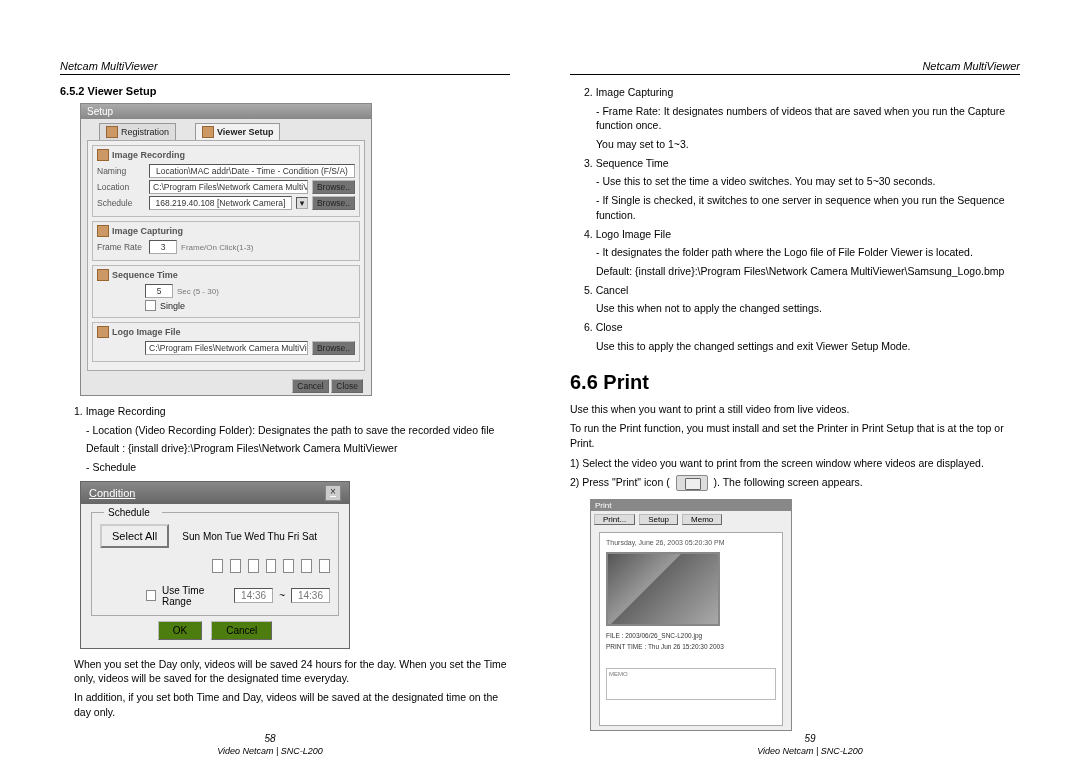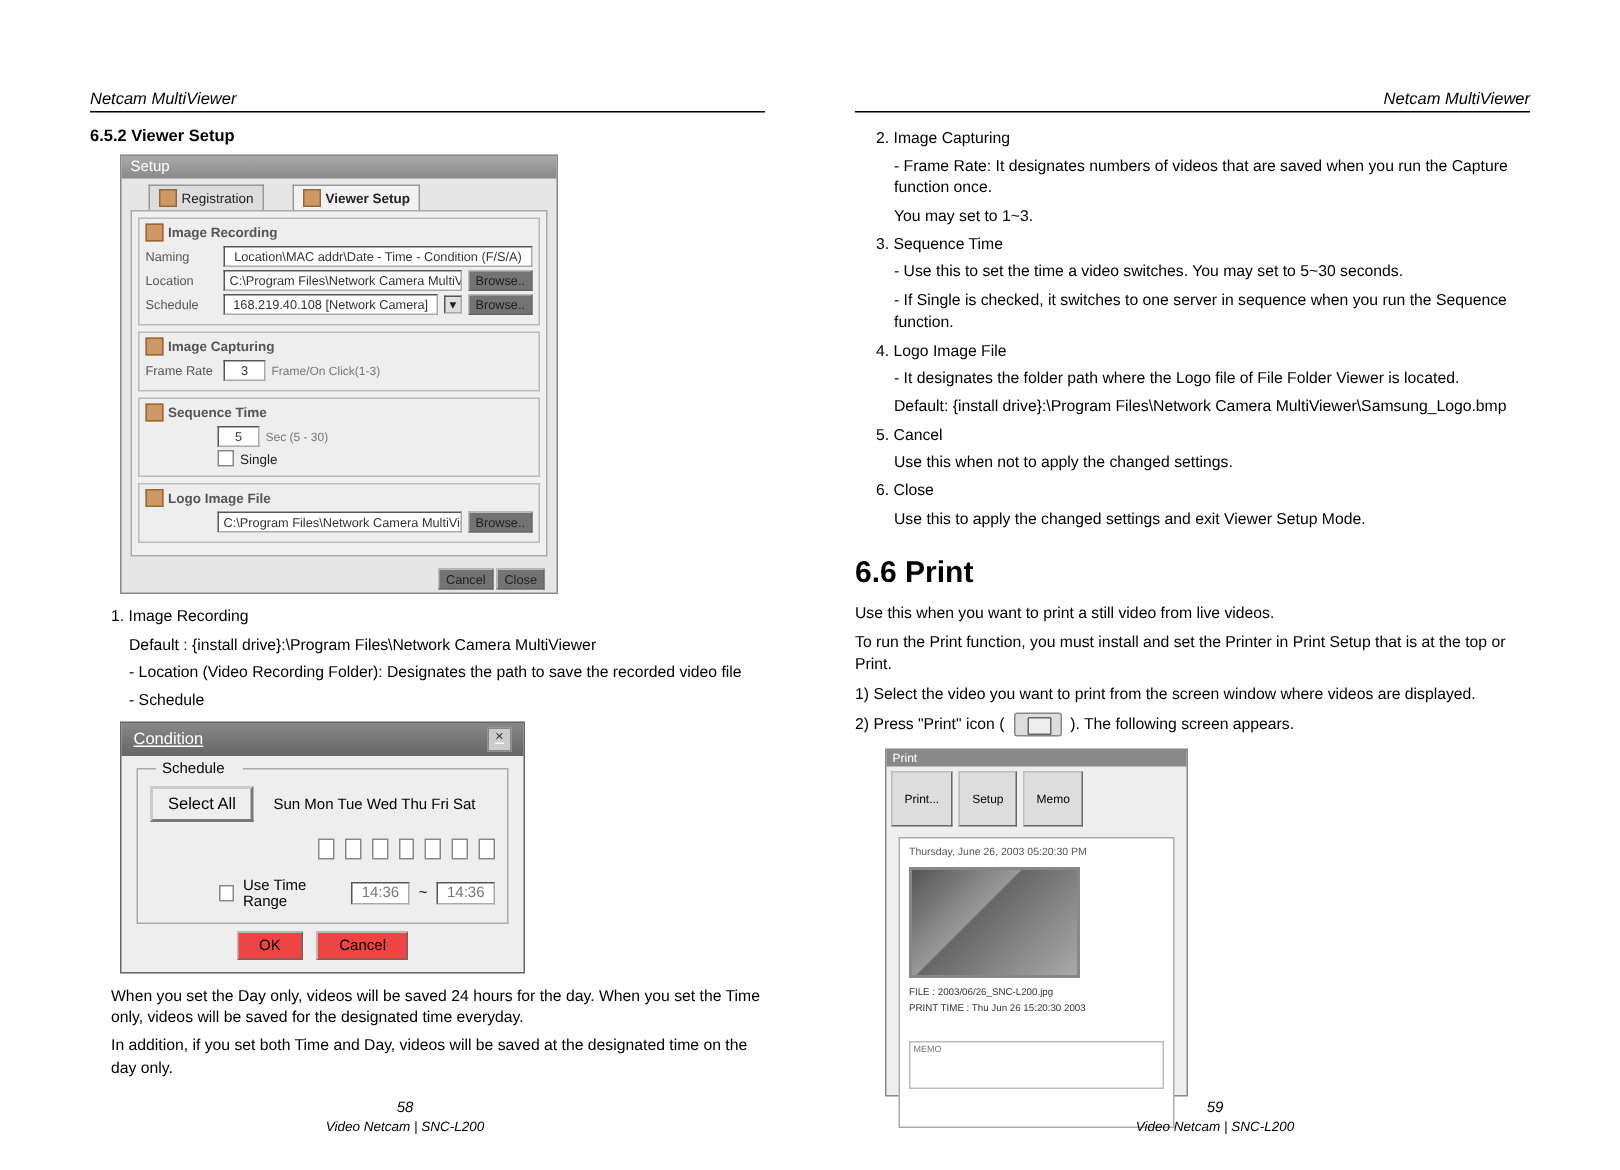--- a/index.html
+++ b/index.html
@@ -117,30 +117,30 @@
   .sel-all {
     border:2px outset #ccc; background:#eee; padding:4px 10px;
     font-size:11px; display:inline-block; margin-bottom:8px;
   }
   .days { font-size:10px; margin-left:10px; display:inline-block;}
   .day-boxes { display:flex; gap:7px; margin-top:3px; margin-left:112px;}
   .day-box { width:12px;height:12px; border:1px solid #888; background:#fff;}
   .time-row { display:flex; align-items:center; gap:6px; margin-top:12px; font-size:10px;padding-left:46px;}
   .time-fld { background:#fff; border:1px inset #aaa; padding:1px 6px; color:#777; font-size:10px;}
   .cond-btns { text-align:center; padding:8px 0 4px 0;}
-  .cond-btn { background:#ef4444; border:1px outset #bbb; padding:3px 14px; margin:0 3px; font-size:10px;}
+  .cond-btn { background:#4d7c0f; border:1px outset #bbb; padding:3px 14px; margin:0 3px; font-size:10px;}
 
   
   .print-prev {
     width:200px; height:230px; border:1px solid #888; background:#eee;
     margin:8px 0 0 20px; font-size:8px;
   }
   .pp-bar { background:#888; color:#fff; padding:1px 4px; font-size:8px;}
   .pp-toolbar { display:flex; gap:4px; padding:3px;}
-  .pp-btn { background:#ddd;border:1px outset #bbb; padding:13px 8px; font-size:8px;}
+  .pp-btn { background:#ddd;border:1px outset #bbb; padding:0 8px; font-size:8px;}
   .pp-page { background:#fff; margin:4px 8px; border:1px solid #aaa; height:180px; padding:6px;}
   .pp-stamp { font-size:7px; color:#555;}
   .pp-img {
     width:110px; height:70px; border:2px solid #888; margin:6px 0;
     background: linear-gradient(135deg,#555 0%,#999 40%,#666 41%,#aaa 100%);
   }
   .pp-meta { font-size:6.5px; color:#333; margin-top:4px;}
   .pp-memo { border:1px solid #bbb; height:26px; margin-top:18px; font-size:6px; color:#777; padding:2px;}
 
   .print-icon-inline {
@@ -232,22 +232,22 @@
             </div>
         </div>
       </div>
       <div class="dlg-footer">
         <span class="btn-s">Cancel</span>
         <span class="btn-s">Close</span>
       </div>
     </div>
 
     <div class="body-text indent1">1. Image Recording</div>
+    <div class="body-text indent2">- Location (Video Recording Folder): Designates the path to save the recorded video file</div>
     <div class="body-text indent2">Default : {install drive}:\Program Files\Network Camera MultiViewer</div>
-    <div class="body-text indent2">- Location (Video Recording Folder): Designates the path to save the recorded video file</div>
     <div class="body-text indent2">- Schedule</div>
 
     <div class="cond-dialog">
       <div class="cond-title">
           <span>Condition</span>
           <span class="close-x">×</span>
         </div>
       <div class="cond-body">
         <div class="sched-group">
           <div class="sched-label">Schedule</div>

